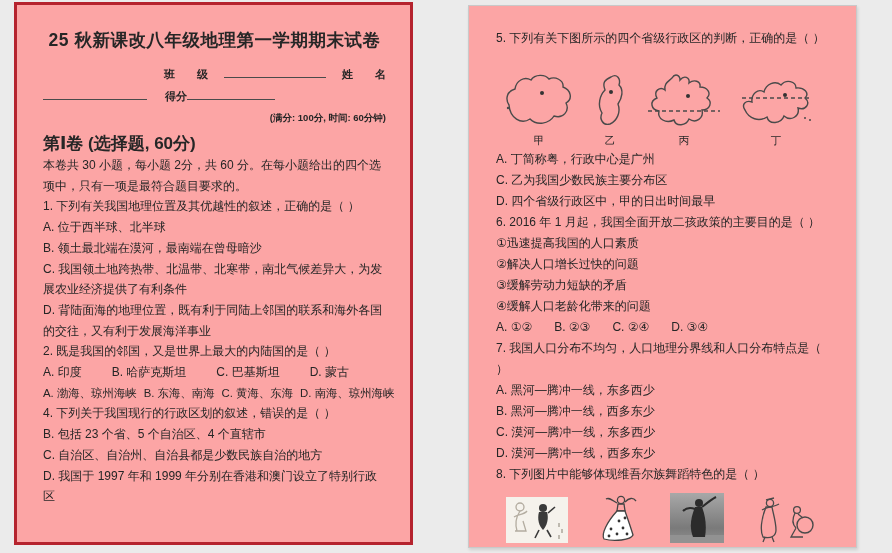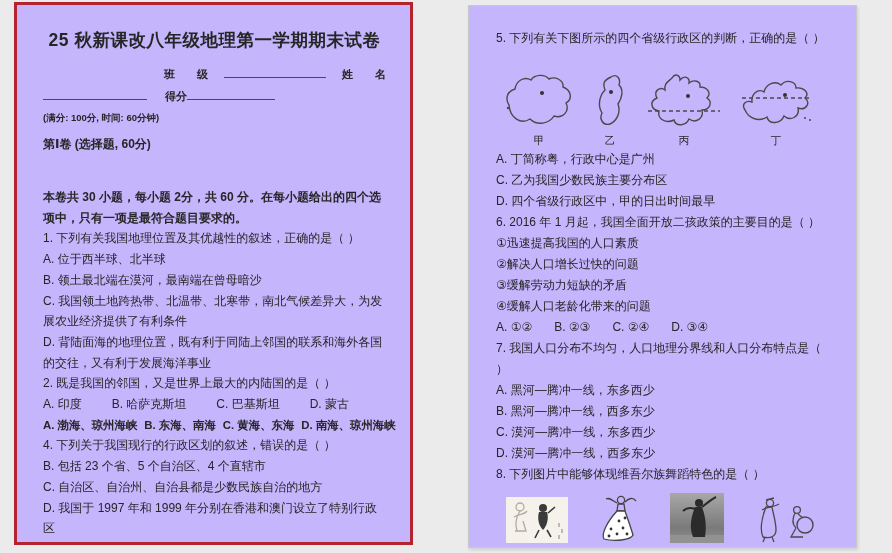--- a/index.html
+++ b/index.html
@@ -2,21 +2,21 @@
 <html><head>
 <meta charset="utf-8">
 <style>
   html,body{margin:0;padding:0;}
   body{
     width:892px;height:553px;position:relative;overflow:hidden;
     background:#ebebeb;
     font-family:"Liberation Sans","DejaVu Sans",sans-serif;
     color:#262626;
   }
-  .page{position:absolute;background:#c4b5fd;box-sizing:border-box;overflow:hidden;}
+  .page{position:absolute;background:#fca5a5;box-sizing:border-box;overflow:hidden;}
   #page-left{
     left:14px;top:2px;width:399px;height:543px;
     border:3px solid #b5232e;
     padding:22px 24px 0 26px;
   }
   #page-right{
     left:468px;top:5px;width:389px;height:543px;
     border:1px solid #c9c9c9;
     box-shadow:1px 2px 3px rgba(0,0,0,.12);
     padding:22px 24px 0 27px;
@@ -29,30 +29,30 @@
   .hdr-l2{text-align:right;}
   .hdr-l3{margin-right:78px;}
   .blank{
     display:inline-block;height:11px;vertical-align:baseline;
     border-bottom:1.5px solid #4a4a4a;
   }
   .blank.w1{width:102px;margin:0 16px;}
   .blank.w2{width:104px;margin-right:18px;}
   .blank.w3{width:88px;}
   .note{
-    text-align:left;font-size:9.5px;font-weight:bold;margin:4px 0 8px;line-height:14px;
-  }
-  .section-heading{font-size:12px;font-weight:bold;line-height:22px;margin-top:3px;}
-  .intro{font-size:12px;font-weight:bold;line-height:20.7px;margin-top:32px;}
+    text-align:right;font-size:9.5px;font-weight:bold;margin:4px 0 8px;line-height:14px;
+  }
+  .section-heading{font-size:17px;font-weight:bold;line-height:22px;margin-top:3px;}
+  .intro{font-size:12px;font-weight:normal;line-height:20.7px;}
   .ln{font-size:12px;line-height:20.7px;}
   #page-right .ln{line-height:21px;}
   .opt-row{white-space:nowrap;}
   .opt-row .opt{margin-right:30px;}
   .opt-row.tight{font-size:11.4px;}
-  .opt-row.tight .opt{margin-right:7px;font-weight:bold;}
+  .opt-row.tight .opt{margin-right:7px;}
   .opt-row.circ .opt{margin-right:22px;}
   .maps{
     display:flex;align-items:flex-end;gap:14px;
     margin:6px 0 2px 6px;height:92px;
   }
   .map-fig{display:flex;flex-direction:column;align-items:center;}
   .map-fig .cap{font-size:10.5px;line-height:14px;margin-top:1px;}
   .dances{
     display:flex;align-items:flex-end;gap:28px;
     margin:8px 0 0 10px;

